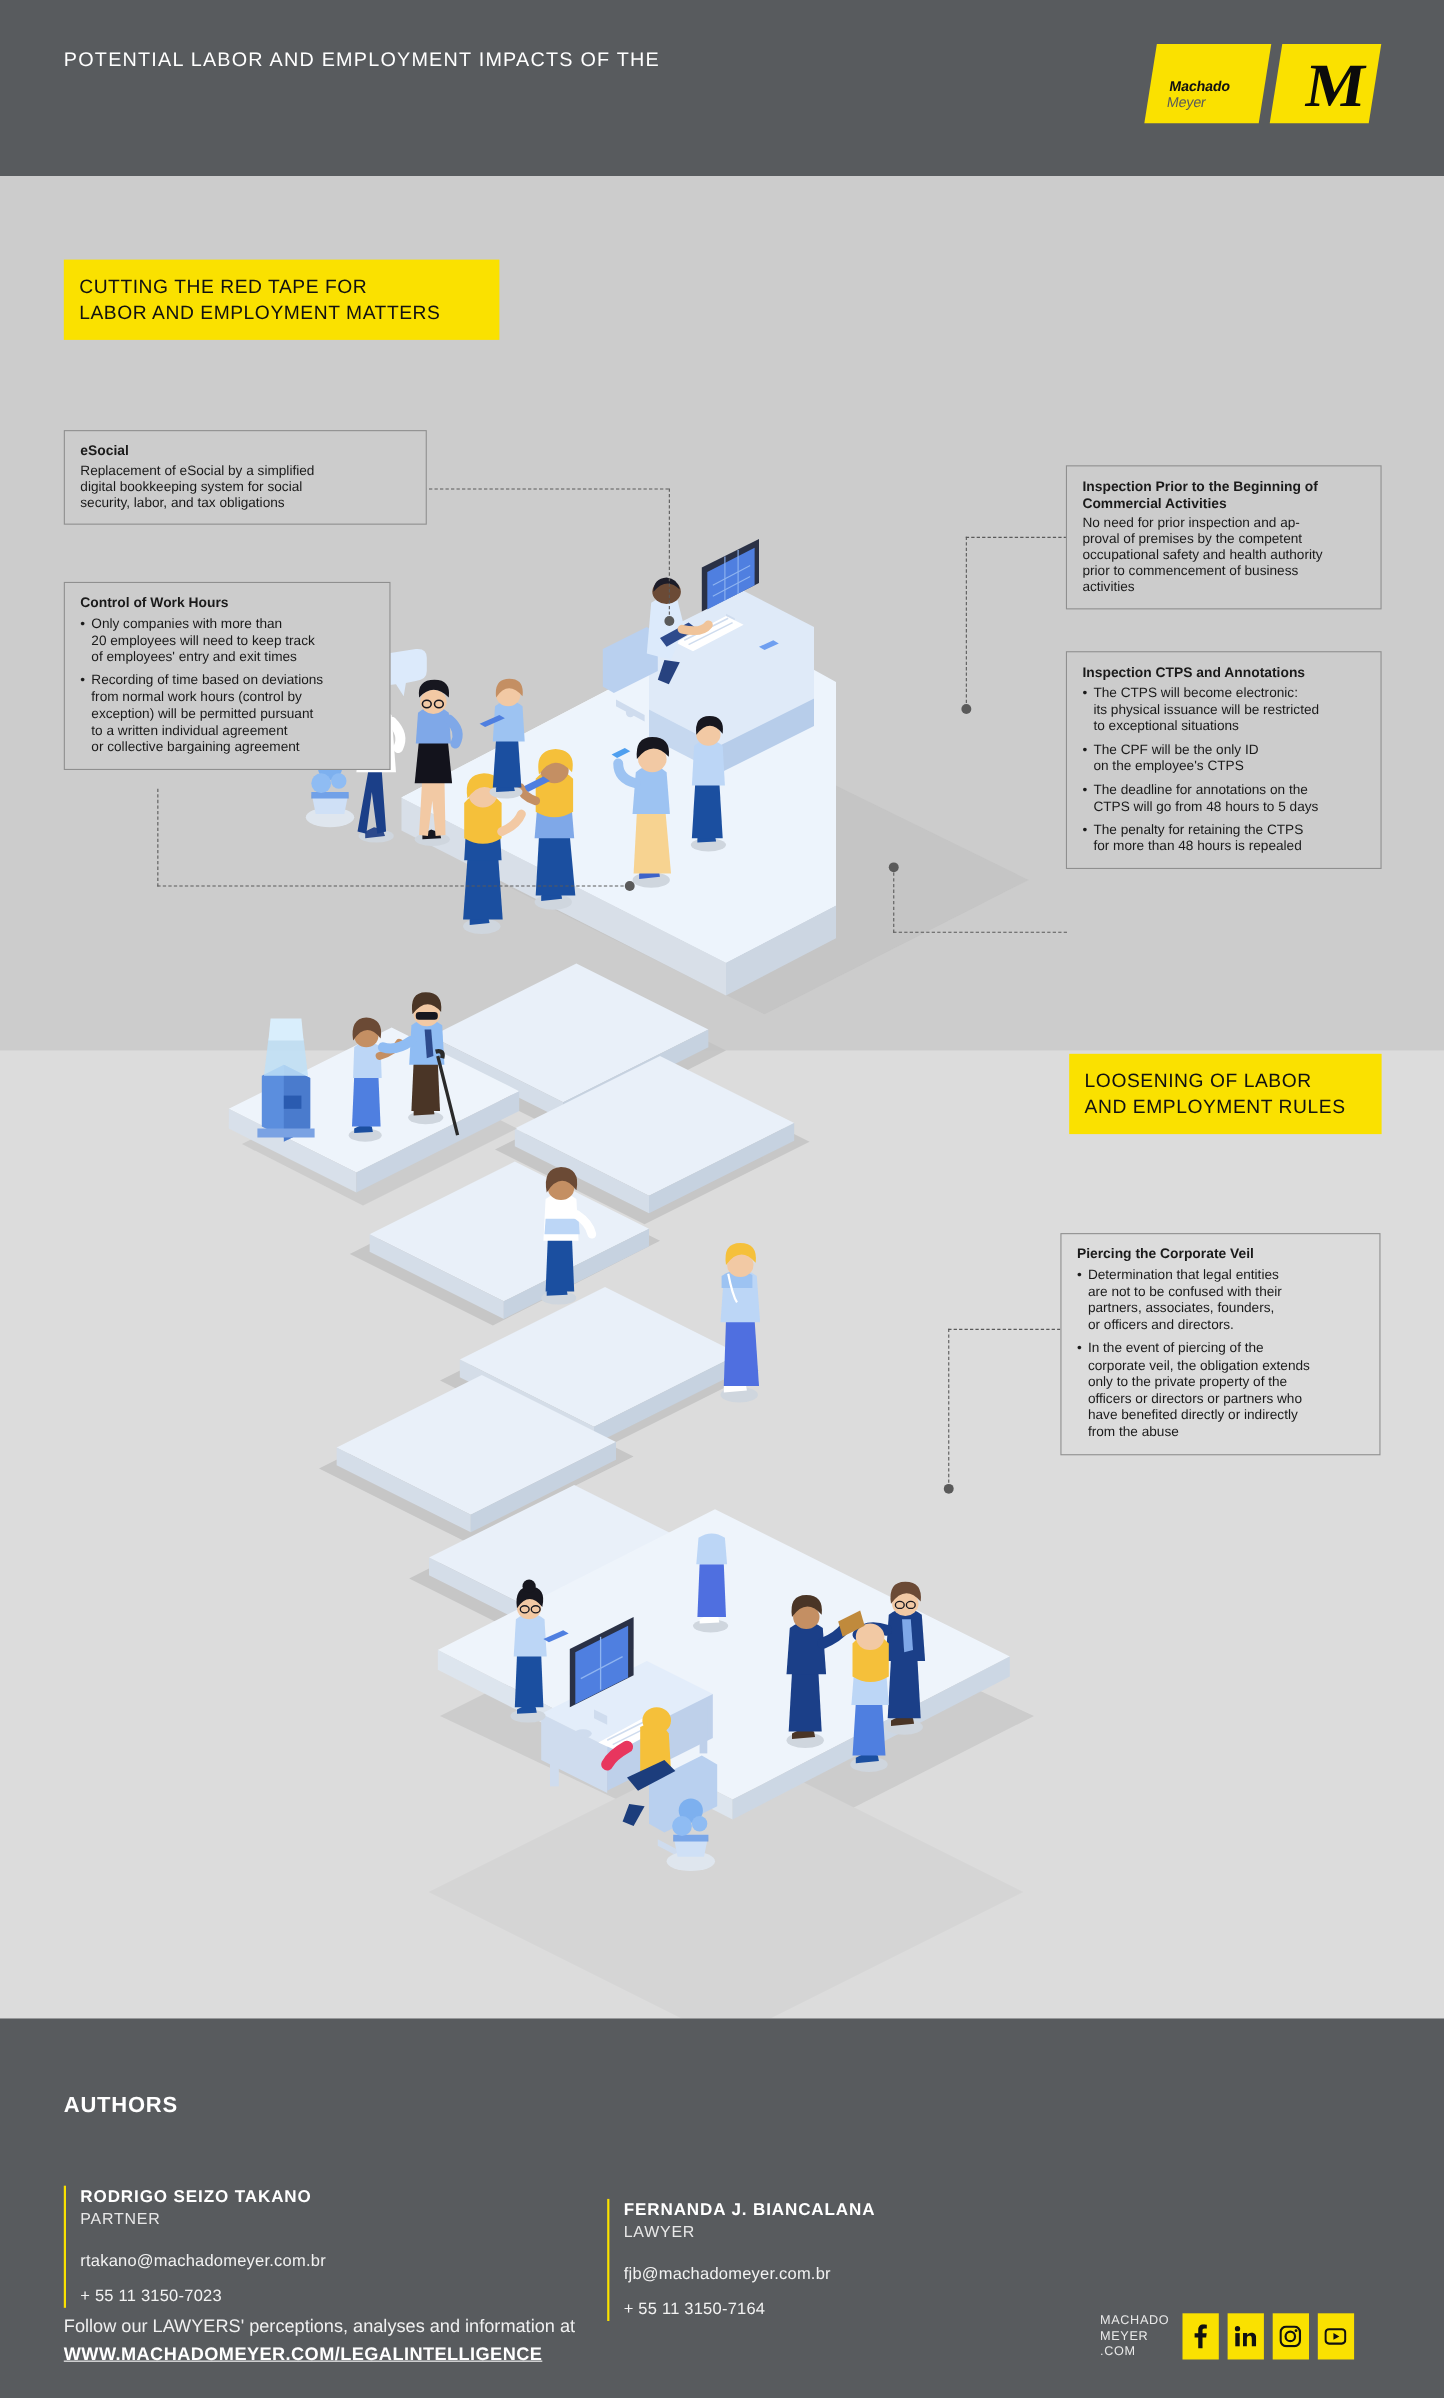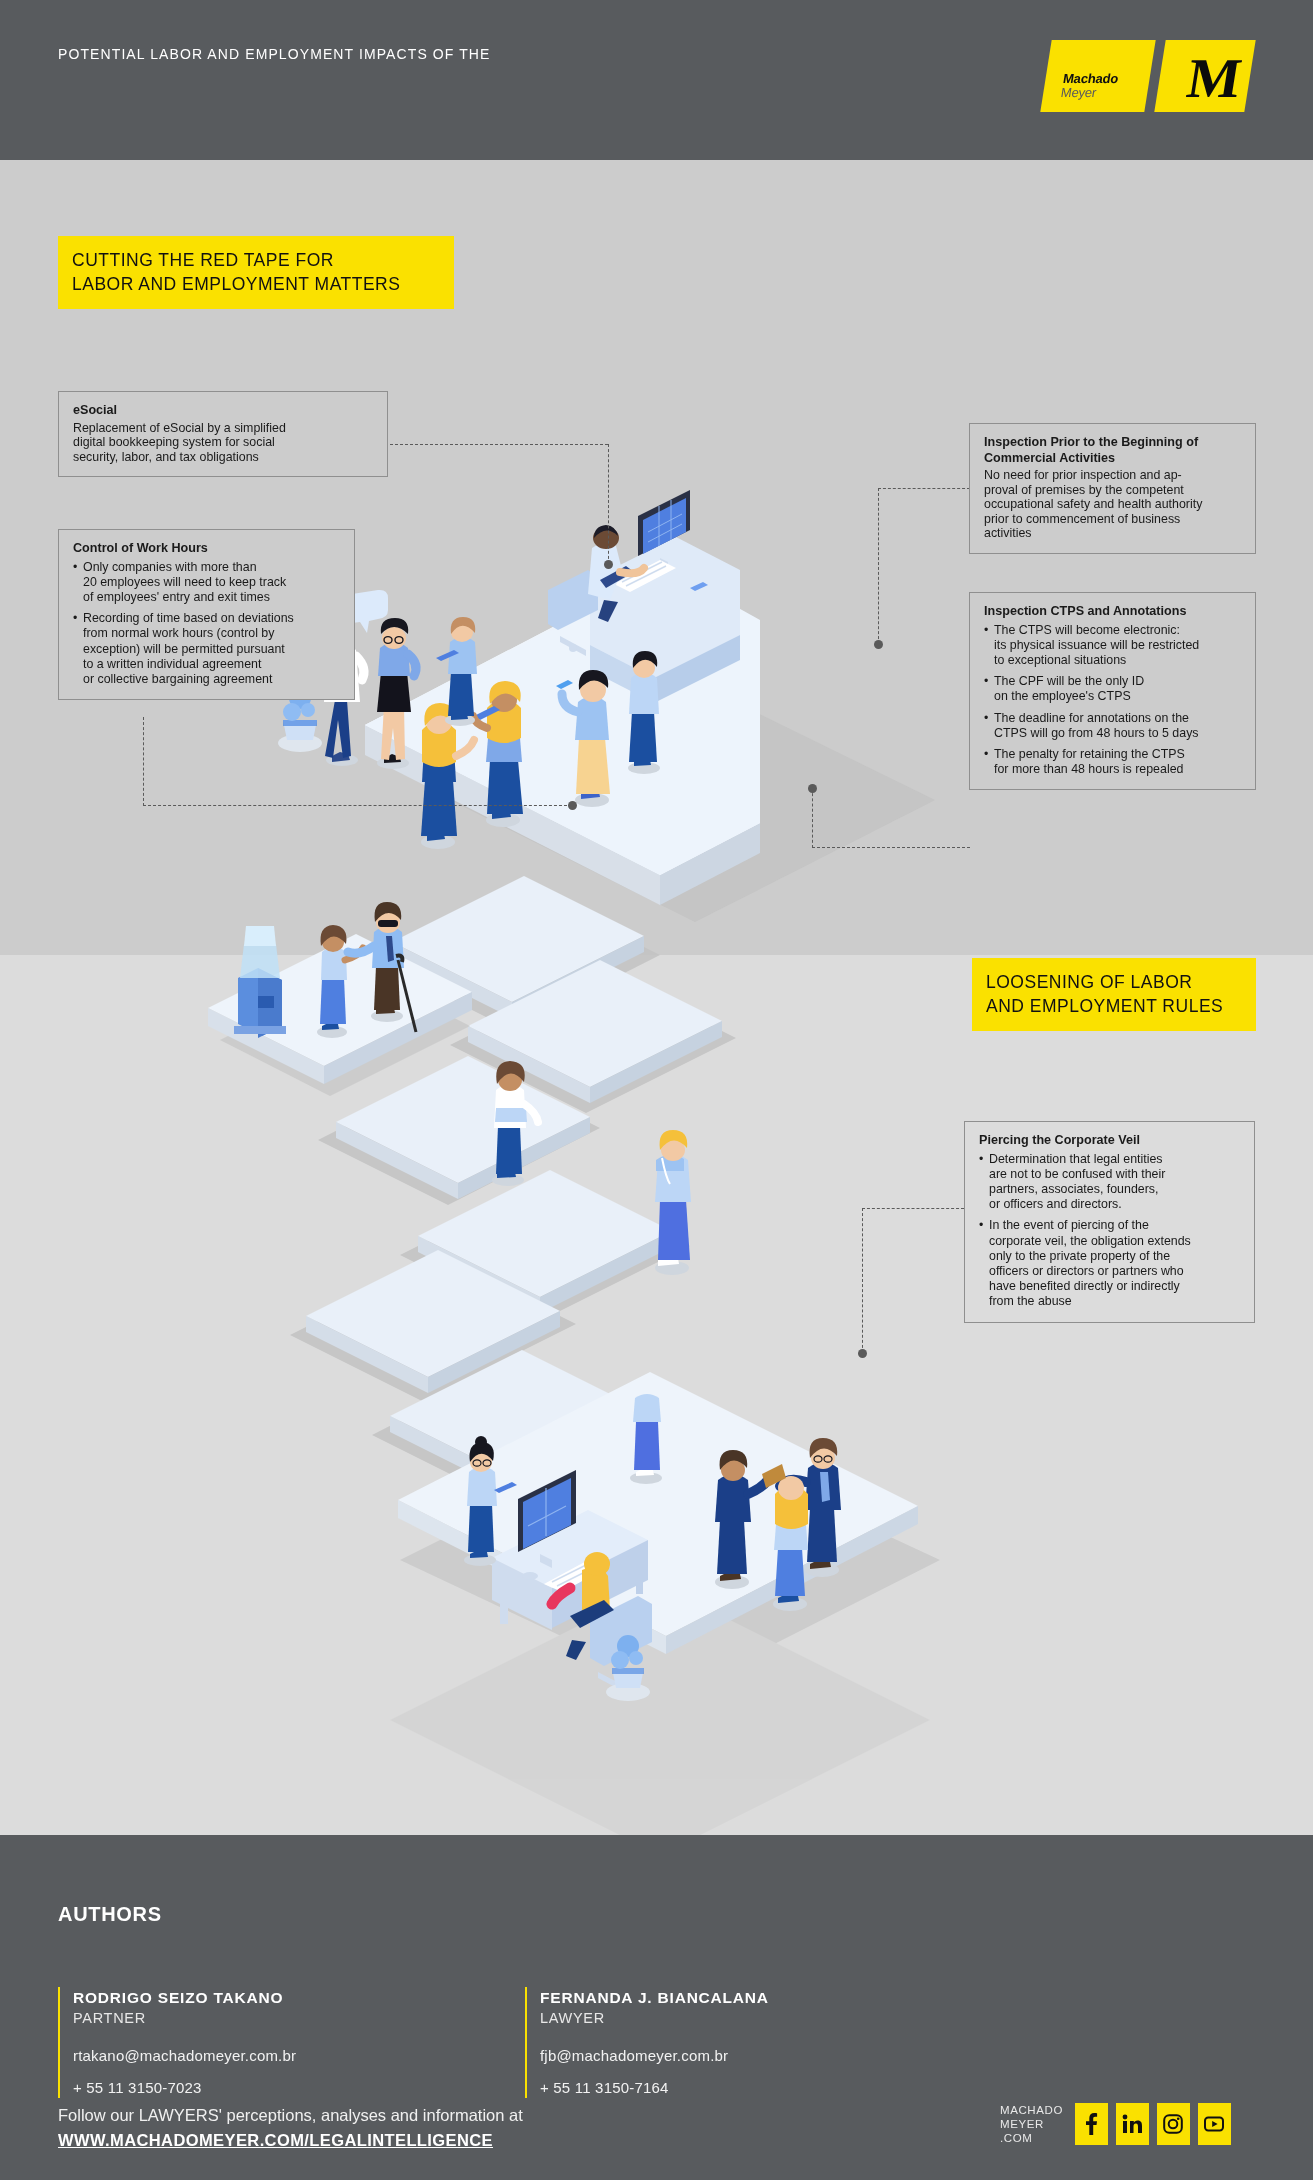--- a/index.html
+++ b/index.html
@@ -20,21 +20,21 @@
   
   #header {
     position: absolute; left: 0; top: 0;
     width: 1313px; height: 160px;
     background: #585b5e;
   }
   #header-title {
     position: absolute; left: 58px; top: 38px;
     width: 820px;
     color: #ffffff;
-    font-size: 14px;
+    font-size: 18px;
     font-weight: 400;
     letter-spacing: 1.1px;
     line-height: 32px;
     text-transform: uppercase;
     font-family: "Liberation Sans Narrow", "Liberation Sans", sans-serif;
   }
   #header-title .ln { display:block; }
 
   #logo {
     position: absolute; left: 1046px; top: 40px;
@@ -149,21 +149,21 @@
     font-family:"Liberation Sans Narrow","Liberation Sans",sans-serif;
     font-size:20px; font-weight:700; letter-spacing:.7px;
   }
   .author-card {
     position:absolute; top:152px;
     padding-left:13px;
     border-left:2px solid #fae100;
     font-family:"Liberation Sans Narrow","Liberation Sans",sans-serif;
   }
   #author-1 { left:58px; width:300px; }
-  #author-2 { left:525px; width:300px; }
+  #author-2 { left:552px; width:300px;margin-top:12px; }
   .author-card .a-name {
     font-size:15.5px; font-weight:700; letter-spacing:.8px; line-height:21px;
   }
   .author-card .a-role {
     font-size:14.5px; font-weight:400; letter-spacing:.7px; line-height:20px;
     color:#e8e8e8;
   }
   .author-card .a-email {
     font-size:15px; letter-spacing:.2px; line-height:20px; margin-top:18px;
     color:#f2f2f2;

